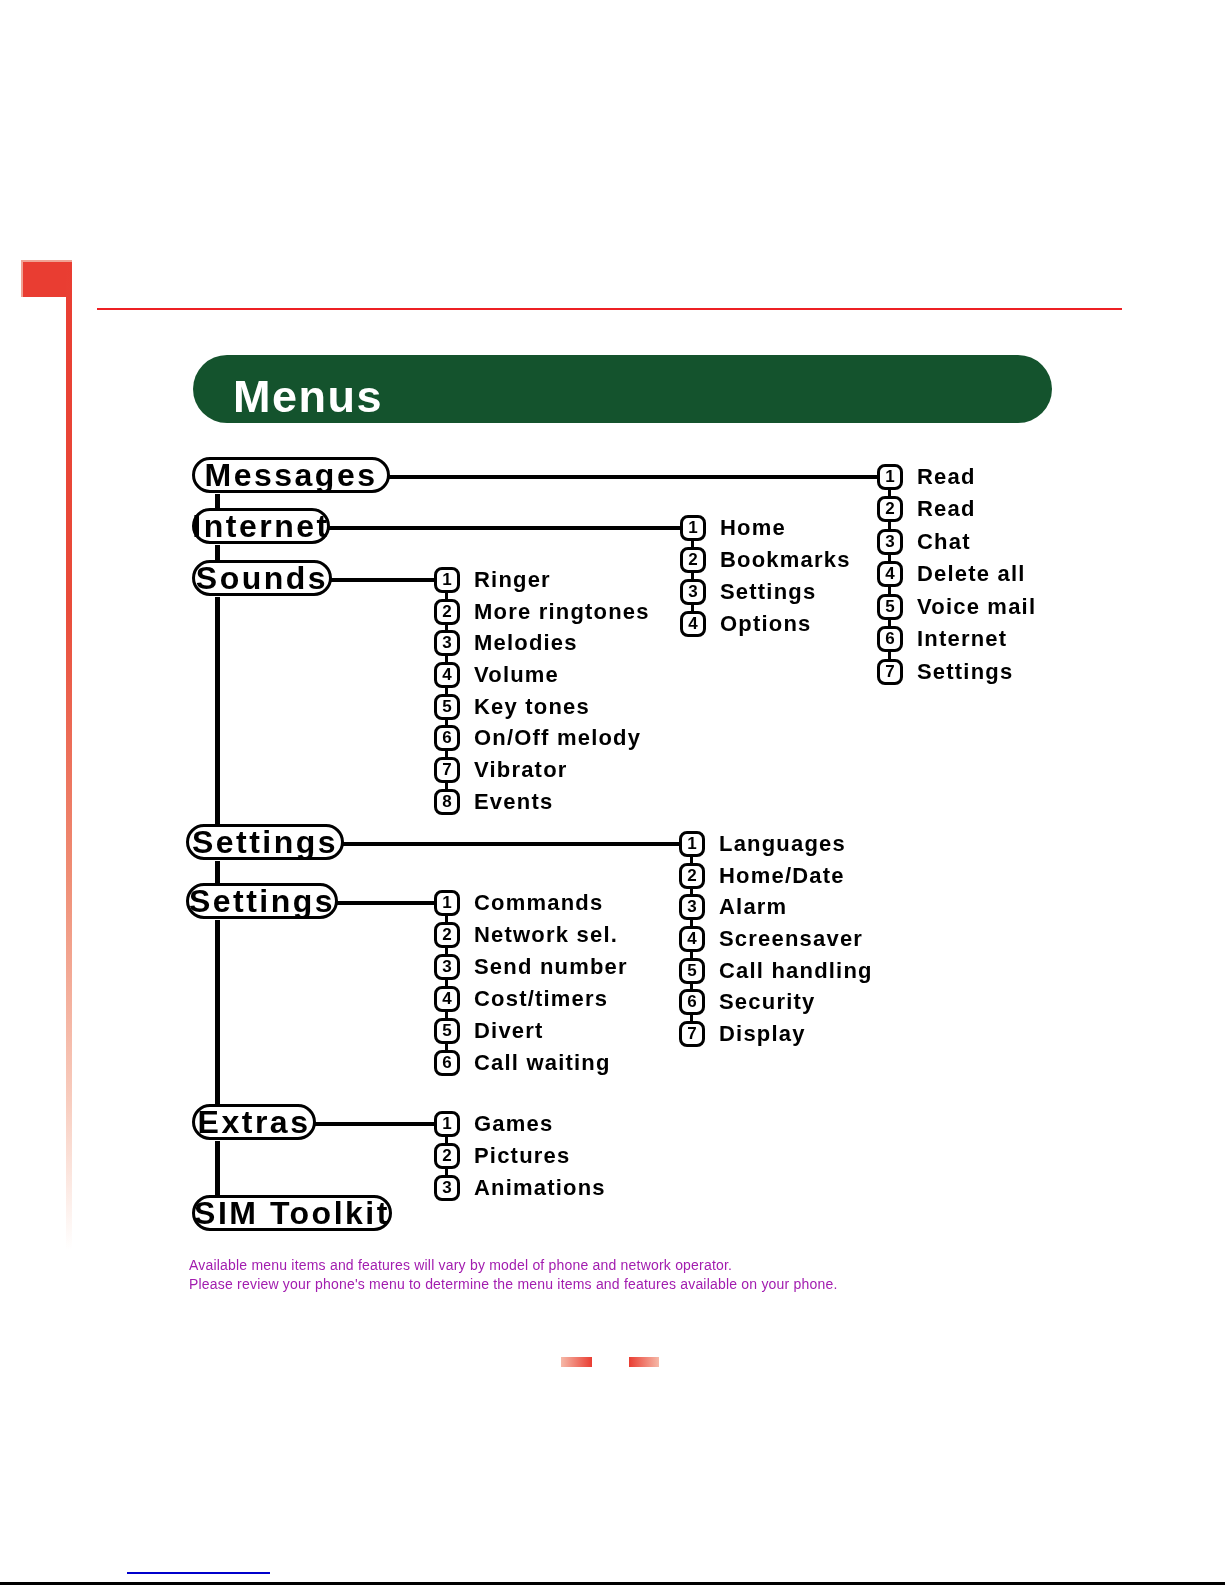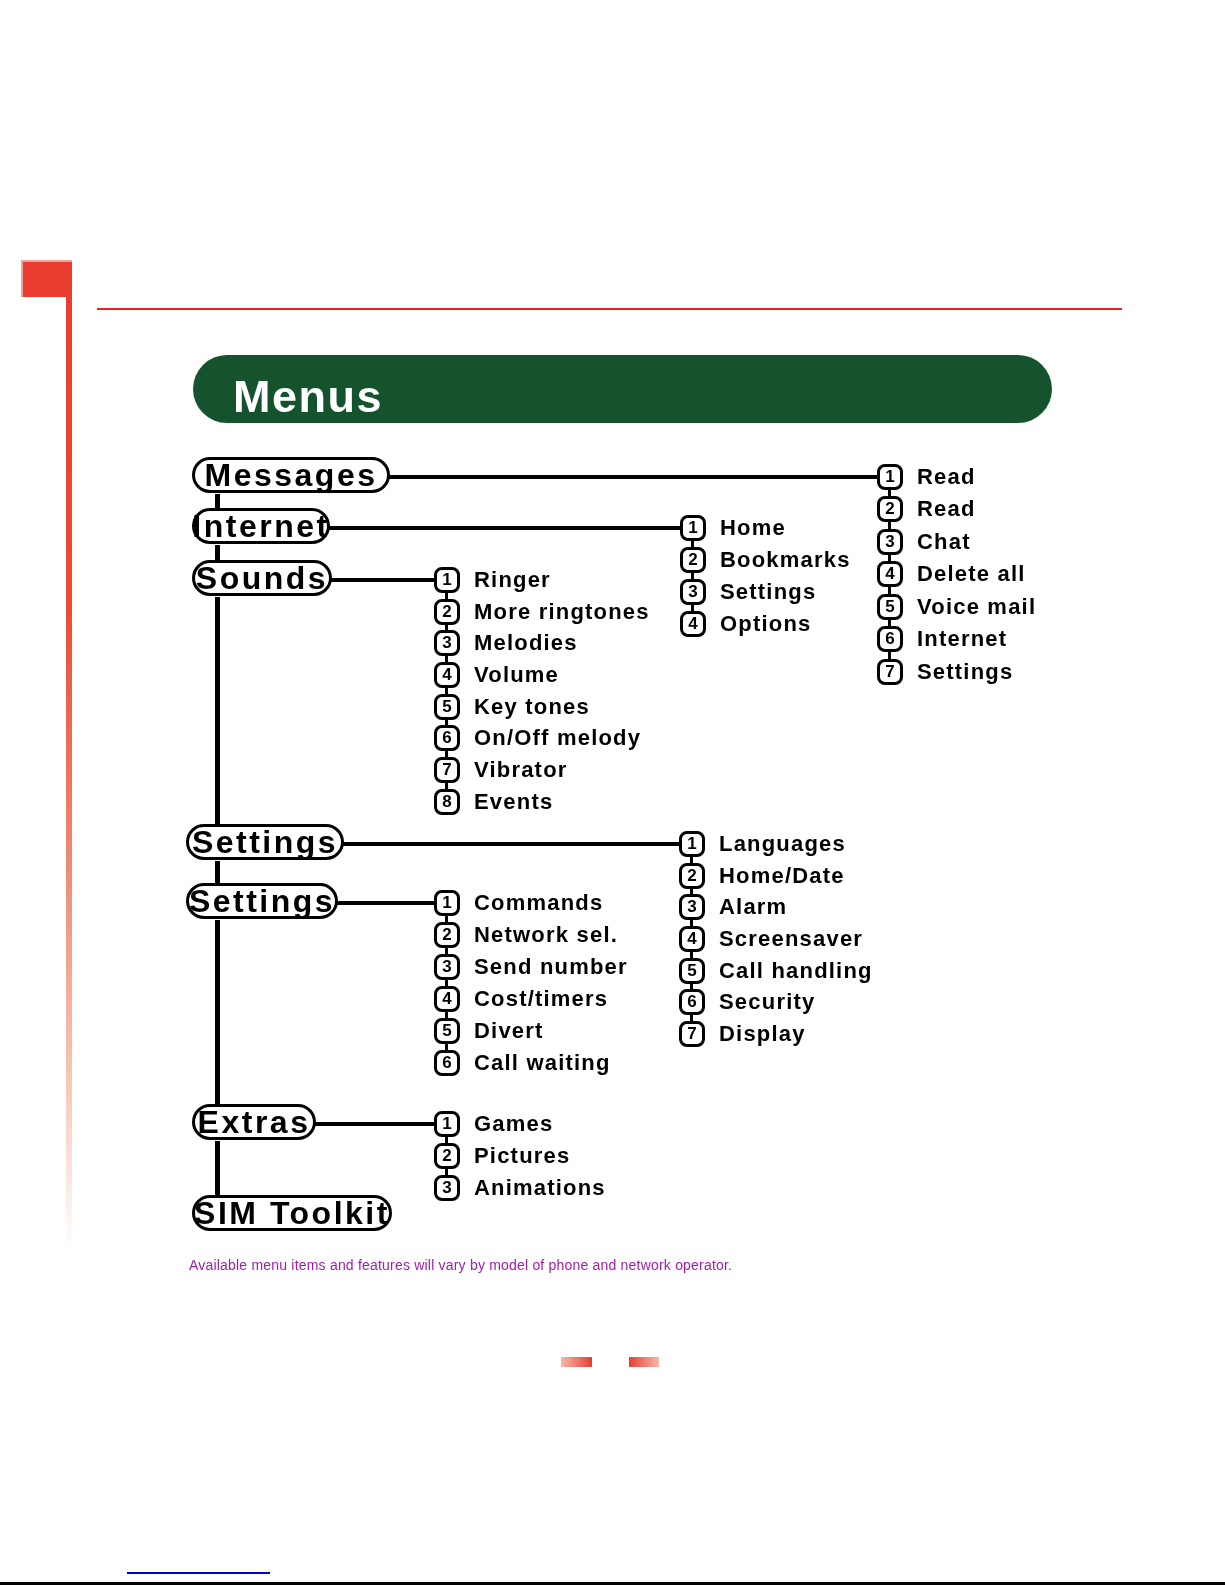--- a/index.html
+++ b/index.html
@@ -239,20 +239,21 @@
     <span class="badge">2</span>
     <span class="ilabel">Pictures</span>
   </div>
   <div class="mrow" style="left:434px; top:1175px;">
     <span class="badge">3</span>
     <span class="ilabel">Animations</span>
   </div>
 
   <div class="footer">
     <div>Available menu items and features will vary by model of phone and network operator.</div>
+    <div>Please review your phone's menu to determine the menu items and features available on your phone.</div>
   </div>
 
   <div class="mark mark-left"></div>
   <div class="mark mark-right"></div>
   <div class="link-underline"></div>
   <div class="bottom-edge"></div>
 
 </div>
 
 </body></html>

